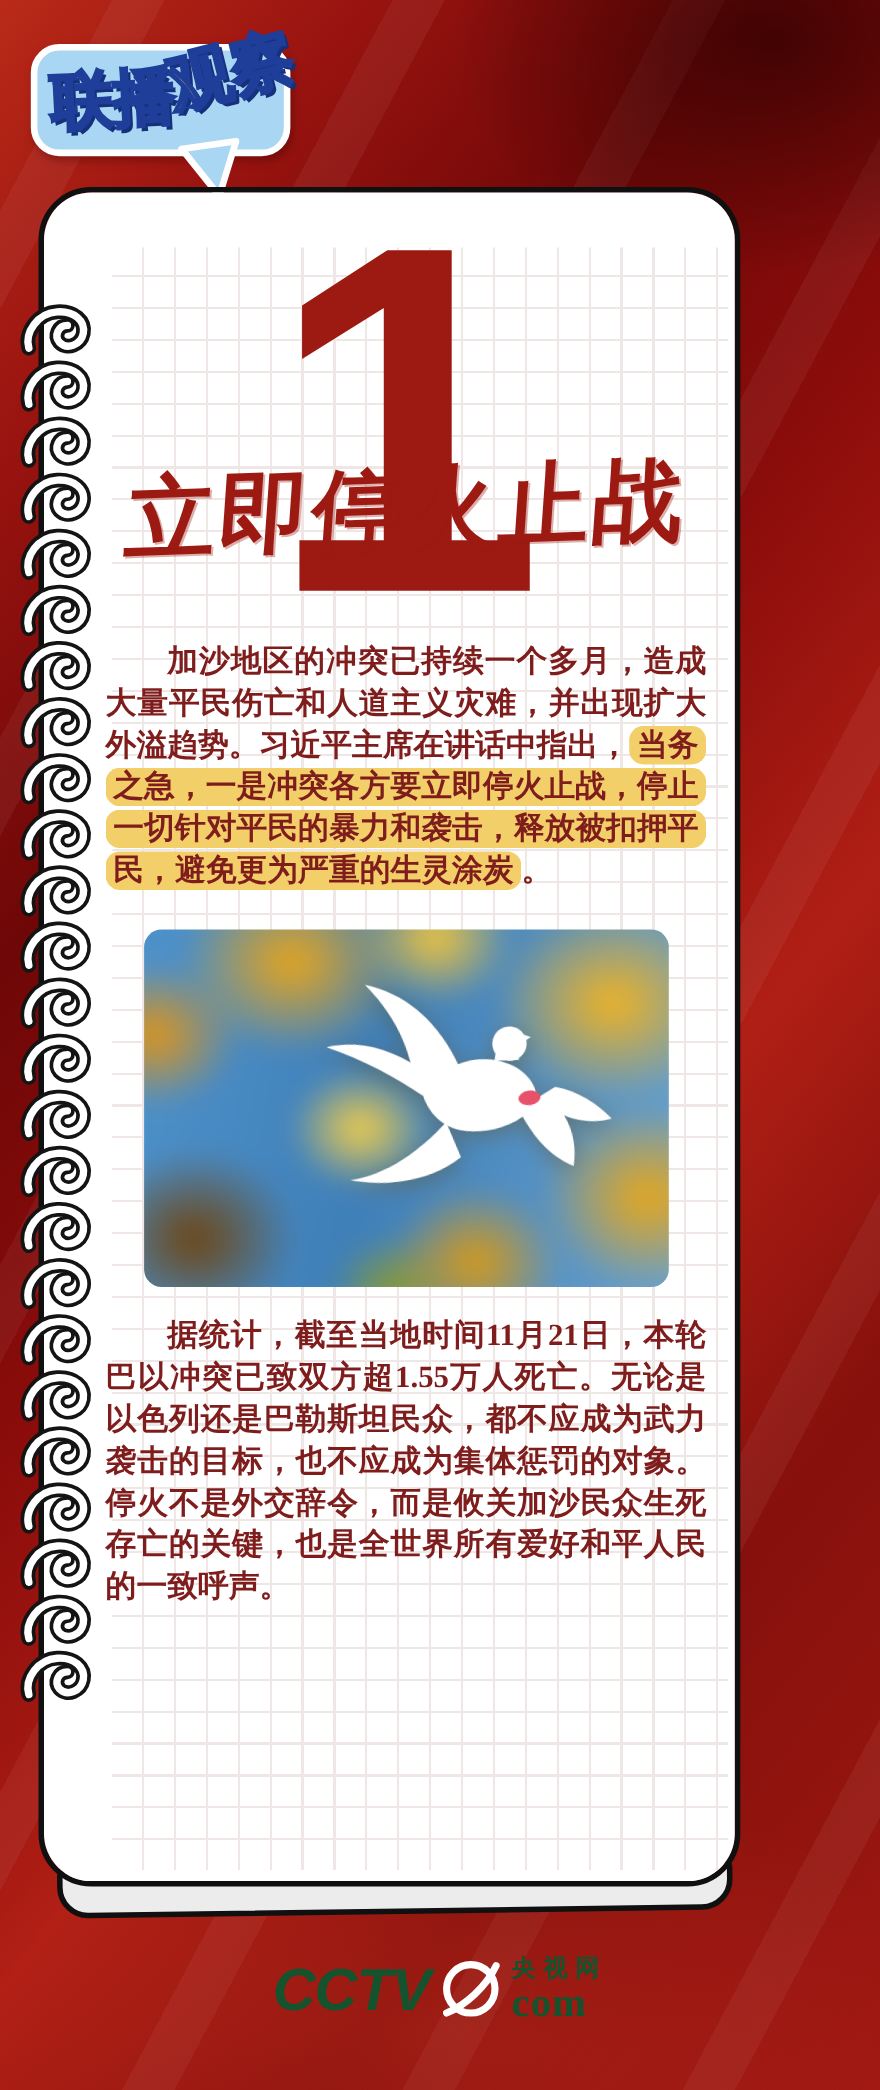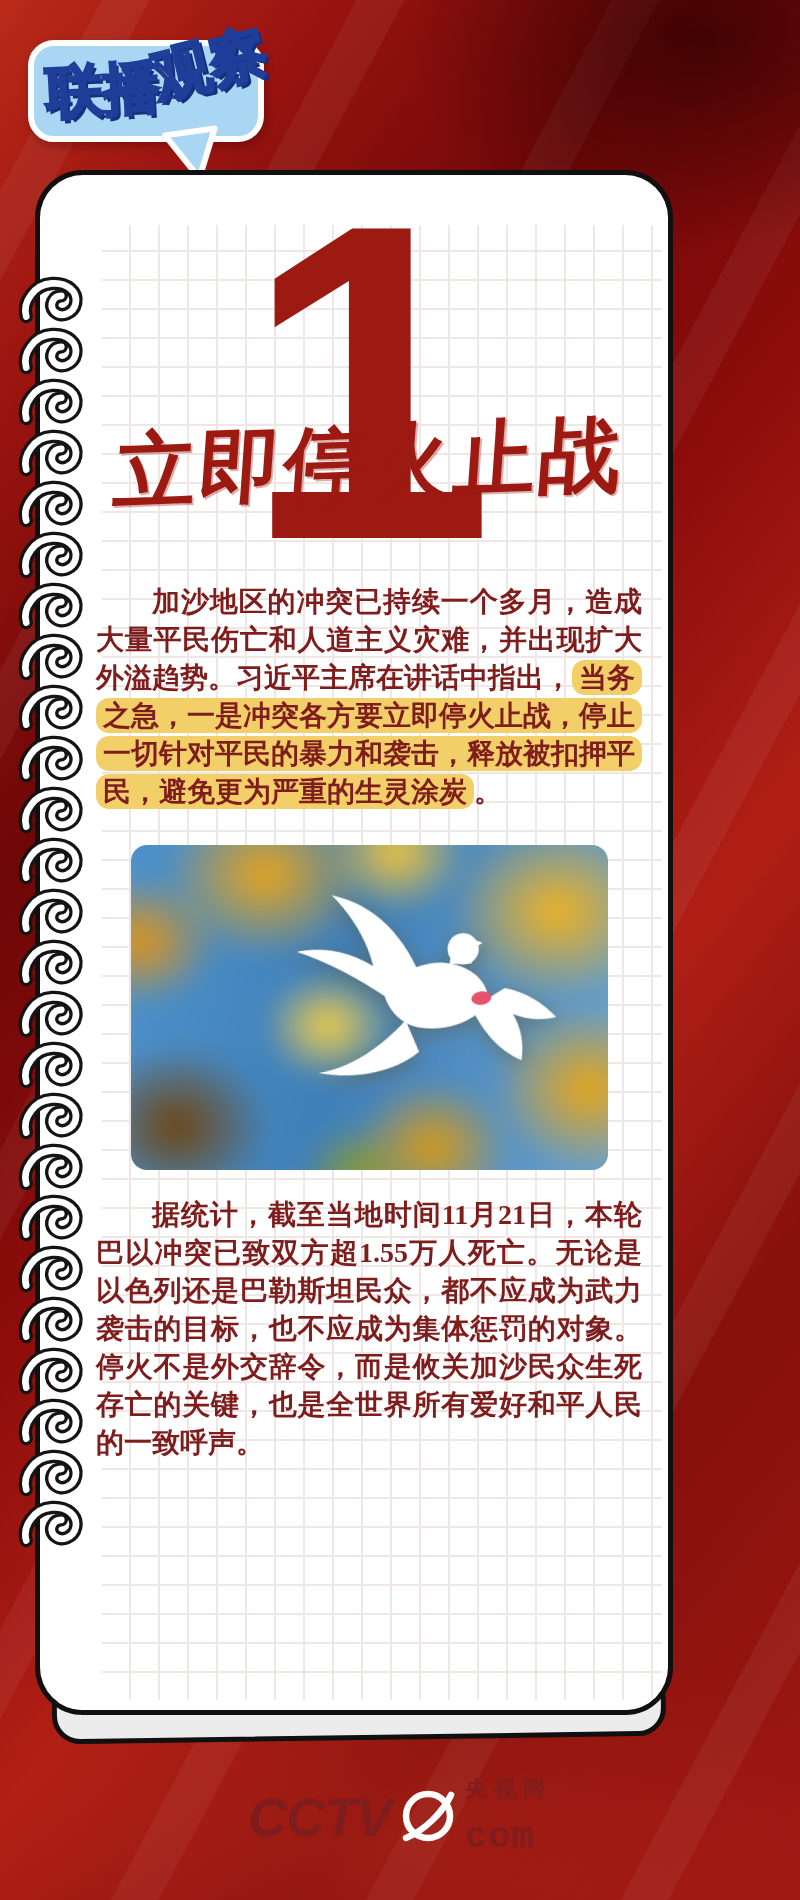--- a/index.html
+++ b/index.html
@@ -71,28 +71,28 @@
       linear-gradient(100deg,#4f93cc 0%,#3f7fb8 45%,#69a2cf 100%);}
   .dove{position:absolute;left:150px;top:24px;width:290px;height:240px;
     transform:rotate(-8deg);filter:drop-shadow(0 5px 10px rgba(110,70,0,0.35));}
 
   
   .ring{position:absolute;left:-21px;width:66px;height:52px;}
   .ring svg{width:100%;height:100%;overflow:visible;}
 
   
   .footer-logo{position:absolute;left:0;right:0;top:1778px;display:flex;
-    justify-content:center;align-items:center;gap:4px;color:#7f1d1d;}
+    justify-content:center;align-items:center;gap:4px;color:#14532d;}
   .cctv{font-family:"Liberation Sans","DejaVu Sans",sans-serif;font-weight:bold;
     font-style:italic;font-size:54px;letter-spacing:-1px;line-height:1;}
   .cctv-circle{width:62px;height:62px;margin:0 2px;}
   .cctv-col{display:flex;flex-direction:column;align-items:flex-start;line-height:1;}
   .cctv-cn{font-size:22px;letter-spacing:7px;font-weight:bold;}
-  .cctv-com{font-family:Liberation Mono, monospace;
-    font-size:37px;font-weight:bold;letter-spacing:1px;margin-top:19px;}
+  .cctv-com{font-family:Liberation Serif, serif;
+    font-size:37px;font-weight:bold;letter-spacing:1px;margin-top:3px;}
 </style>
 </head>
 <body>
 
 <div class="poster">
 
   <div class="bubble">
     <span class="bubble-t1">联播</span>
     <span class="bubble-t2">观察</span>
     <svg class="bubble-tail" viewBox="0 0 72 58">

